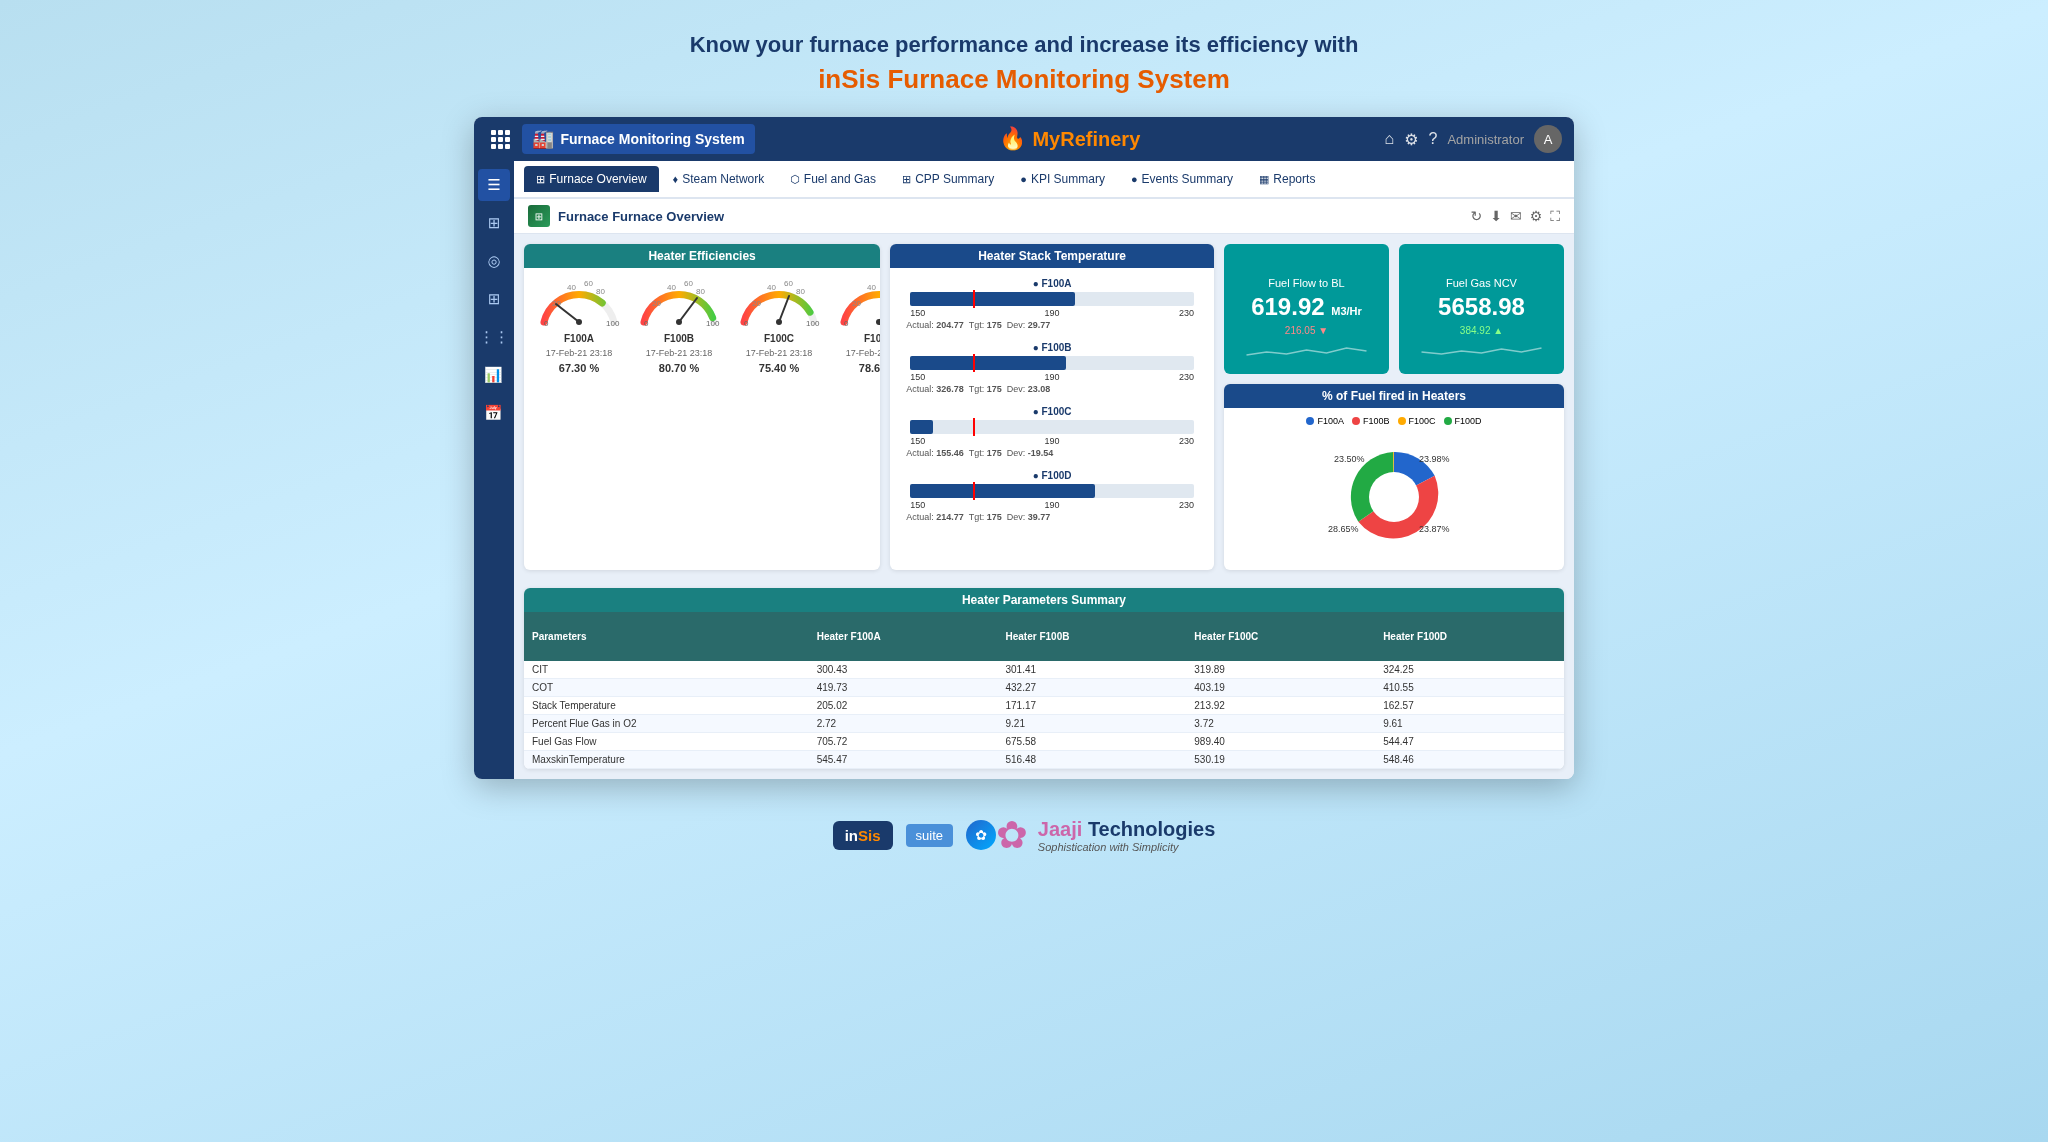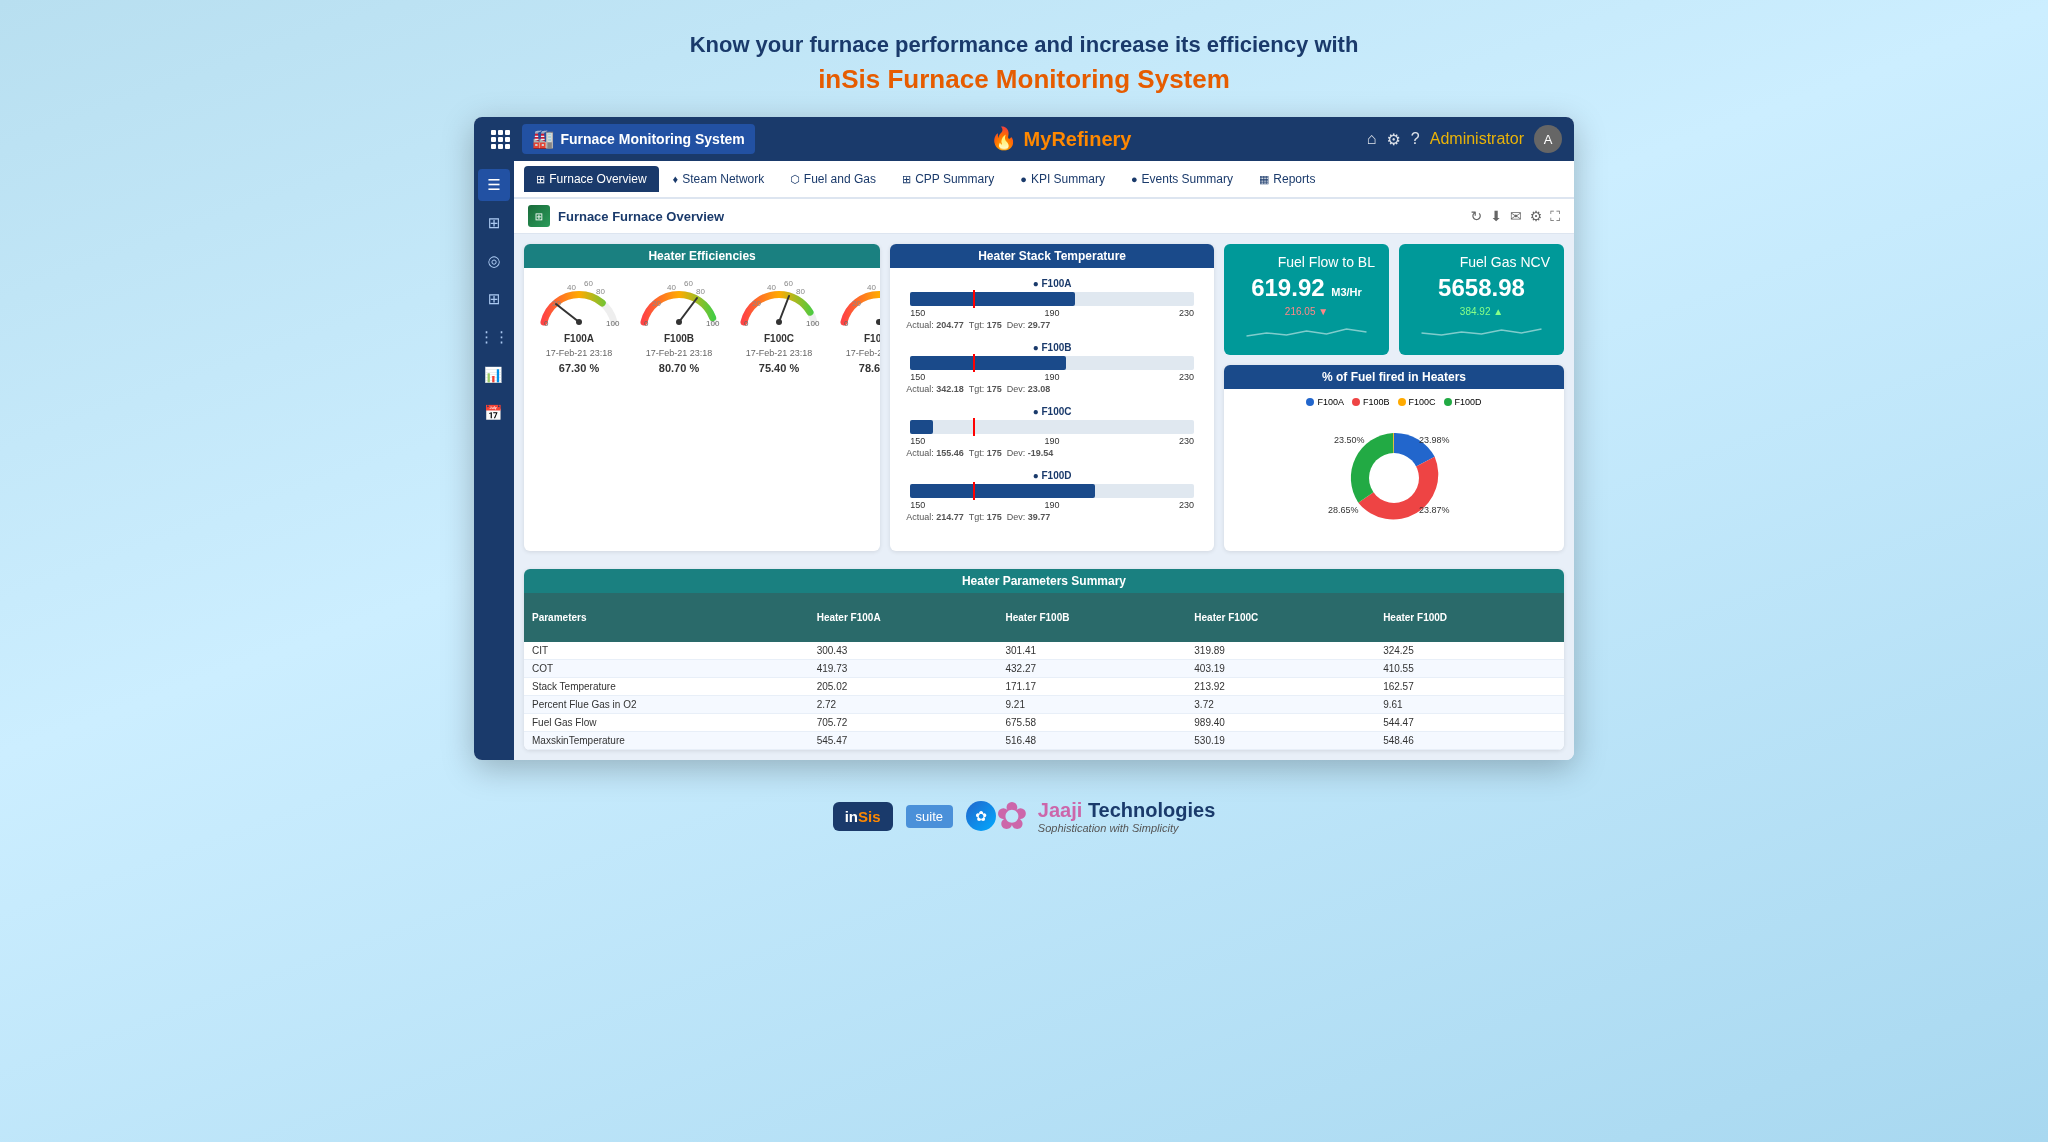--- a/index.html
+++ b/index.html
@@ -68,21 +68,21 @@
     }
     .brand-flame { color: #ff8800; font-size: 22px; }
     .brand-name { color: white; font-size: 20px; font-weight: 700; }
     .brand-name span { color: #ff8800; }
     .top-bar-actions {
       display: flex;
       align-items: center;
       gap: 10px;
     }
     .top-bar-icon { color: white; font-size: 16px; cursor: pointer; opacity: 0.85; }
-    .top-bar-user { color: #eab308; font-size: 16px; }
+    .top-bar-user { color: #a3a3a3; font-size: 13px; }
     .avatar { width: 28px; height: 28px; background: #666; border-radius: 50%; overflow: hidden; display: flex; align-items: center; justify-content: center; color: white; font-size: 13px; }
     
     .main-layout { display: flex; flex: 1; }
     .sidebar {
       width: 40px;
       background: #1a3a6b;
       display: flex;
       flex-direction: column;
       align-items: center;
       padding: 8px 0;
@@ -180,21 +180,21 @@
     .bar-actual span { font-weight: 700; }
     
     .kpi-box {
       background: #009999;
       border-radius: 6px;
       padding: 10px 14px;
       color: white;
       min-width: 150px;
       flex: 1;
     }
-    .kpi-title { font-size: 14px; text-align: right; margin-bottom: 4px; }
+    .kpi-title { font-size: 11px; text-align: center; margin-bottom: 4px; margin-top: 23px; }
     .kpi-value { font-size: 24px; font-weight: 700; text-align: center; }
     .kpi-unit { font-size: 11px; }
     .kpi-trend { font-size: 10px; text-align: center; margin-top: 4px; }
     .kpi-sparkline { height: 20px; width: 100%; margin-top: 4px; }
     
     .donut-panel { background: white; border-radius: 6px; overflow: hidden; box-shadow: 0 1px 4px rgba(0,0,0,0.1); flex: 1; }
     .donut-header { background: #1a4a8a; color: white; text-align: center; padding: 5px 10px; font-size: 12px; font-weight: 600; }
     .donut-body { padding: 8px 14px; display: flex; flex-direction: column; align-items: center; }
     .legend-row { display: flex; gap: 8px; justify-content: center; font-size: 9px; margin-bottom: 6px; flex-wrap: wrap; }
     .legend-item { display: flex; align-items: center; gap: 3px; }
@@ -459,21 +459,21 @@
                     <div class="bar-fill" style="width:55%;"></div>
                     <div class="bar-marker" style="left:22%;"></div>
                   </div>
                   <div class="bar-labels">
                     <span>150</span>
                     <span>190</span>
                     <span>230</span>
                   </div>
                 </div>
                 <div class="bar-actual">
-                  Actual: <span>342.18</span>
+                  Actual: <span>326.78</span>
                   &nbsp;Tgt: <span>175</span>
                   &nbsp;Dev: <span>23.08</span>
                 </div>
               </div>
 
               <div class="stack-item">
                 <div class="stack-item-label">● F100C</div>
                 <div style="position:relative;padding:0 4px;">
                   <div class="bar-container">
                     <div class="bar-fill" style="width:8%;"></div>

